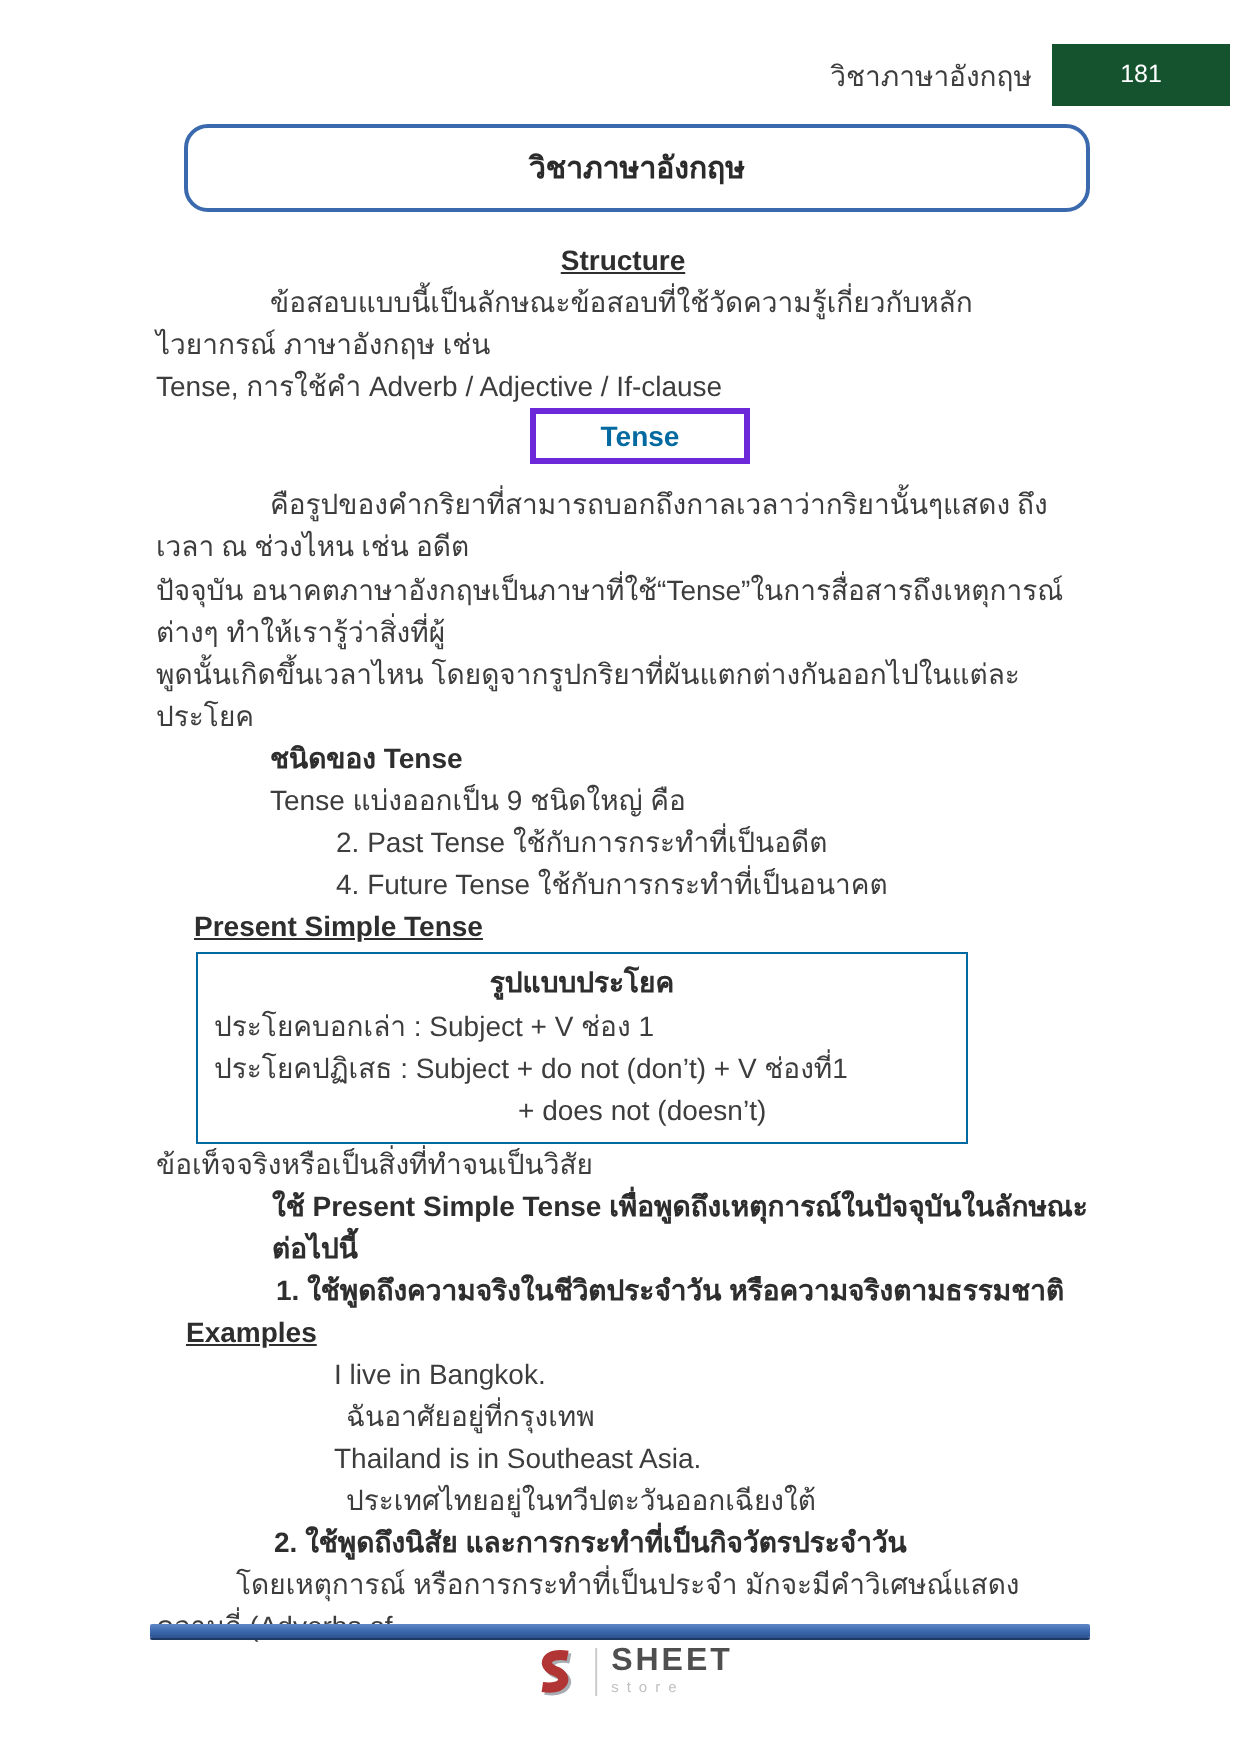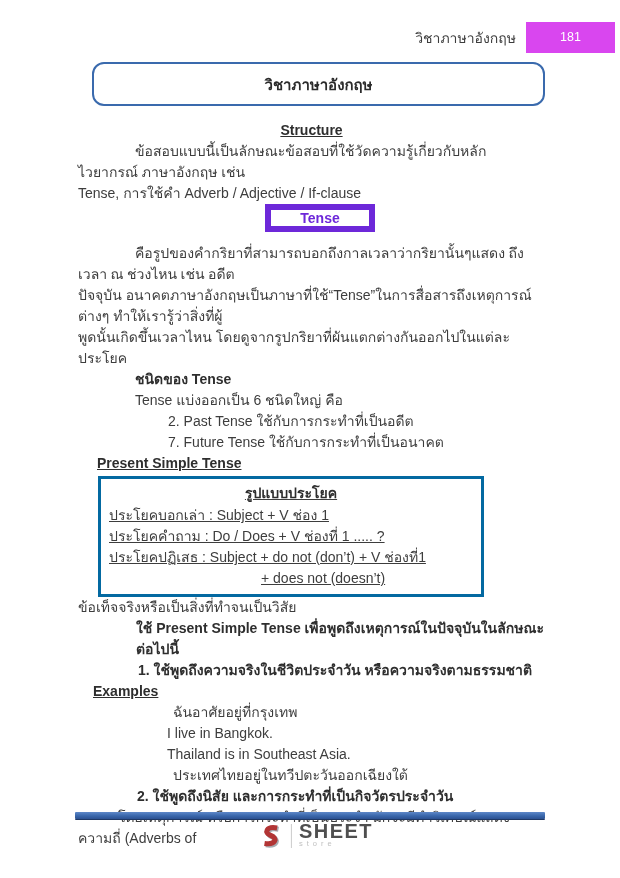--- a/index.html
+++ b/index.html
@@ -4,74 +4,74 @@
 <style>
   html,body { margin:0; padding:0; background:#e8e8e8; }
   .page {
     position:relative; width:620px; height:878px; margin:0 auto; background:#ffffff;
     font-family:"Liberation Sans","DejaVu Sans",sans-serif;
     font-size:14px; line-height:21px; color:#3d3d3d; overflow:hidden;
   }
   
   .pageno {
     position:absolute; top:22px; right:5px; width:89px; height:31px;
-    background:#d946ef; color:#ffffff; display:flex; align-items:center; justify-content:center;
+    background:#14532d; color:#ffffff; display:flex; align-items:center; justify-content:center;
     font-size:12.5px;
   }
   .header-subject { position:absolute; top:28px; right:104px; font-size:14px; color:#3d3d3d; }
   
   .titlebox {
     position:absolute; top:62px; left:92px; width:453px; height:44px; box-sizing:border-box;
     border:2.5px solid #3a6aad; border-radius:12px;
     display:flex; align-items:center; justify-content:center;
     font-weight:bold; font-size:15px; color:#2b2b2b;
   }
   .content { position:absolute; top:106px; left:78px; width:467px; }
   .line { line-height:21px; }
   .b { font-weight:bold; color:#2e2e2e; }
   .u { text-decoration:underline; }
   .center { text-align:center; }
   .struct-heading { margin-top:14px; }
   .indent { text-indent:57px; }
   .indent-sm { text-indent:40px; }
   .tense-box {
     width:110px; height:28px; box-sizing:border-box; margin-left:187px; margin-top:0;
-    border:6px solid #6d28d9; display:flex; align-items:center; justify-content:center;
-    font-weight:bold; color:#6d28d9;
+    border:3px solid #6d28d9; display:flex; align-items:center; justify-content:center;
+    font-weight:bold; color:#0369a1;
   }
   .gap-after-box { margin-top:11px;font-family:Liberation Serif, serif; }
   .ml57 { margin-left:57px; }
   .ml58 { margin-left:58px; }
   .ml59 { margin-left:59px; }
   .ml60 { margin-left:60px; }
   .ml90 { margin-left:90px; }
   .ml89 { margin-left:89px; }
   .ml95 { margin-left:95px; }
   .ml15 { margin-left:15px; }
   .ml7  { margin-left:19px; }
   .form-box {
     margin-top:2px; margin-left:20px; width:386px; box-sizing:border-box;
-    border:3px solid #0369a1; padding:3px 0 5px;text-decoration:underline;
+    border:1px solid #0369a1; padding:3px 0 5px;
   }
   .form-title { text-align:center; font-weight:bold; color:#2e2e2e; line-height:23px; }
   .form-line { padding-left:8px; line-height:21px; }
   .form-cont { padding-left:160px; line-height:21px; }
   
   .footer-bar {
     position:absolute; top:812px; left:75px; width:470px; height:7px;
     background:linear-gradient(#5e88c8,#3a67ab 55%,#2c5191);
     box-shadow:0 1px 0 #1f3864; border-radius:1px;
   }
   .logo {
     position:absolute; top:822px; left:50%; transform:translateX(-50%); margin-left:5px;
     display:flex; align-items:center; gap:7px;
   }
   .logo-divider { width:1px; height:24px; background:#cccccc; }
   .logo-texts { display:flex; flex-direction:column; }
-  .logo-main { font-weight:bold; font-size:20px; letter-spacing:1.5px; color:#4f4f4f; line-height:16px; }
+  .logo-main { font-weight:bold; font-size:16px; letter-spacing:1.5px; color:#4f4f4f; line-height:16px; }
   .logo-sub { font-size:7.5px; letter-spacing:4px; color:#c0c0c0; line-height:9px; }
 </style>
 </head>
 <body>
 
 <div class="page">
 
   <div class="header-subject">วิชาภาษาอังกฤษ</div>
   <div class="pageno">
     <span>181</span>
@@ -91,46 +91,45 @@
 
     <div class="tense-box">
       <span>Tense</span>
     </div>
 
     <div class="line indent gap-after-box">คือรูปของคำกริยาที่สามารถบอกถึงกาลเวลาว่ากริยานั้นๆแสดง ถึงเวลา ณ ช่วงไหน เช่น อดีต</div>
     <div class="line">ปัจจุบัน อนาคตภาษาอังกฤษเป็นภาษาที่ใช้“Tense”ในการสื่อสารถึงเหตุการณ์ต่างๆ ทำให้เรารู้ว่าสิ่งที่ผู้</div>
     <div class="line">พูดนั้นเกิดขึ้นเวลาไหน โดยดูจากรูปกริยาที่ผันแตกต่างกันออกไปในแต่ละประโยค</div>
 
     <div class="line b ml57">ชนิดของ Tense</div>
-    <div class="line ml57">Tense แบ่งออกเป็น 6 ชนิดใหญ่ คือ</div>
+    <div class="line ml57">Tense แบ่งออกเป็น 9 ชนิดใหญ่ คือ</div>
     <div class="line ml90">2. Past Tense ใช้กับการกระทำที่เป็นอดีต</div>
-    <div class="line ml90">7. Future Tense ใช้กับการกระทำที่เป็นอนาคต</div>
+    <div class="line ml90">4. Future Tense ใช้กับการกระทำที่เป็นอนาคต</div>
 
     <div class="line ml7">
       <span class="b u">Present Simple Tense</span>
     </div>
 
     <div class="form-box">
       <div class="form-title">รูปแบบประโยค</div>
       <div class="form-line">ประโยคบอกเล่า : Subject + V ช่อง 1</div>
-      <div class="form-line">ประโยคคำถาม : Do / Does + V ช่องที่ 1 ..... ?</div>
       <div class="form-line">ประโยคปฏิเสธ : Subject + do not (don’t) + V ช่องที่1</div>
       <div class="form-cont">+ does not (doesn’t)</div>
     </div>
 
     <div class="line">ข้อเท็จจริงหรือเป็นสิ่งที่ทำจนเป็นวิสัย</div>
 
     <div class="line b ml58">ใช้ Present Simple Tense เพื่อพูดถึงเหตุการณ์ในปัจจุบันในลักษณะต่อไปนี้</div>
 
     <div class="line b ml60">1. ใช้พูดถึงความจริงในชีวิตประจำวัน หรือความจริงตามธรรมชาติ</div>
     <div class="line ml15">
       <span class="b u">Examples</span>
     </div>
+    <div class="line ml89">I live in Bangkok.</div>
     <div class="line ml95">ฉันอาศัยอยู่ที่กรุงเทพ</div>
-    <div class="line ml89">I live in Bangkok.</div>
     <div class="line ml89">Thailand is in Southeast Asia.</div>
     <div class="line ml95">ประเทศไทยอยู่ในทวีปตะวันออกเฉียงใต้</div>
 
     <div class="line b ml59">2. ใช้พูดถึงนิสัย และการกระทำที่เป็นกิจวัตรประจำวัน</div>
     <div class="line indent-sm">โดยเหตุการณ์ หรือการกระทำที่เป็นประจำ มักจะมีคำวิเศษณ์แสดงความถี่ (Adverbs of</div>
 
   </div>
 
   <div class="footer-bar"></div>
   <div class="logo">

